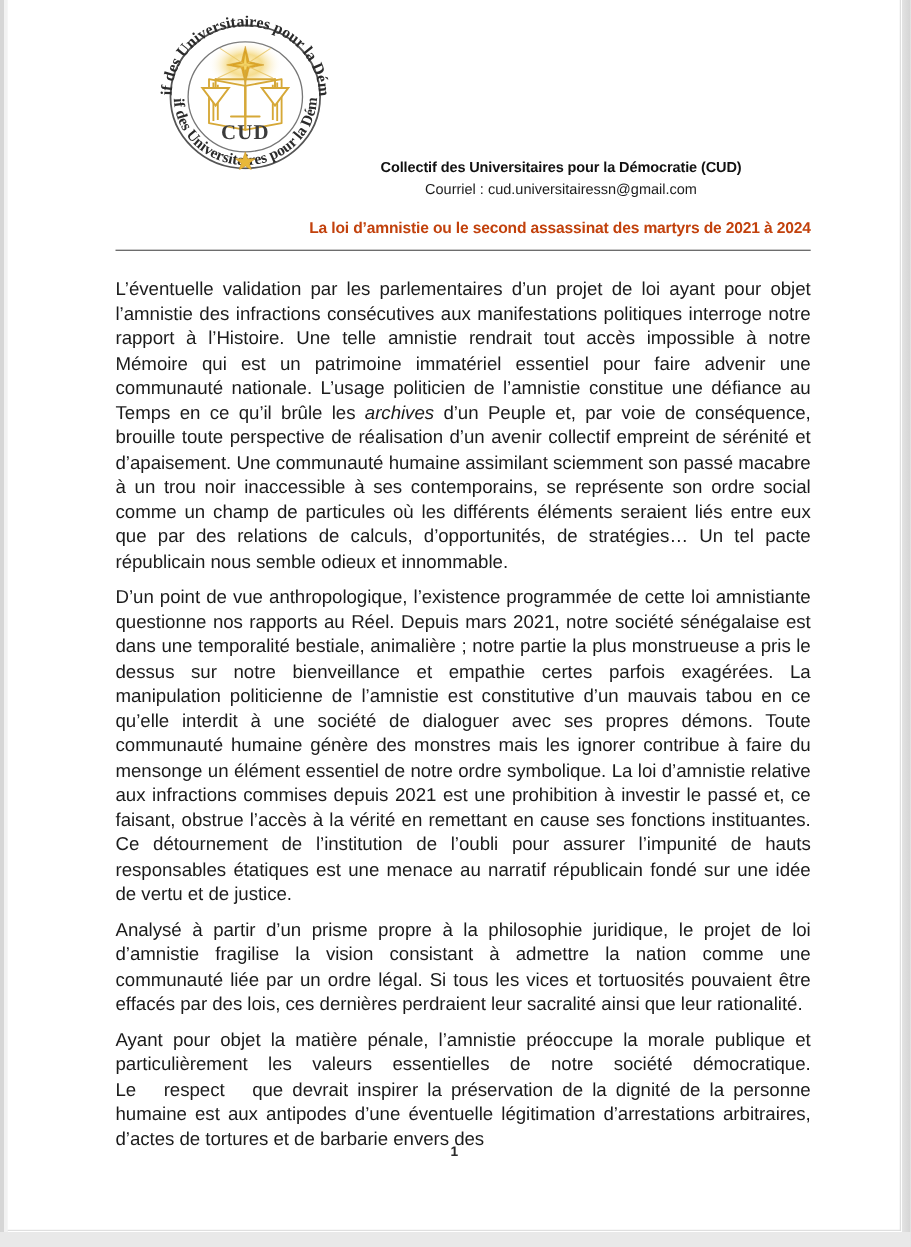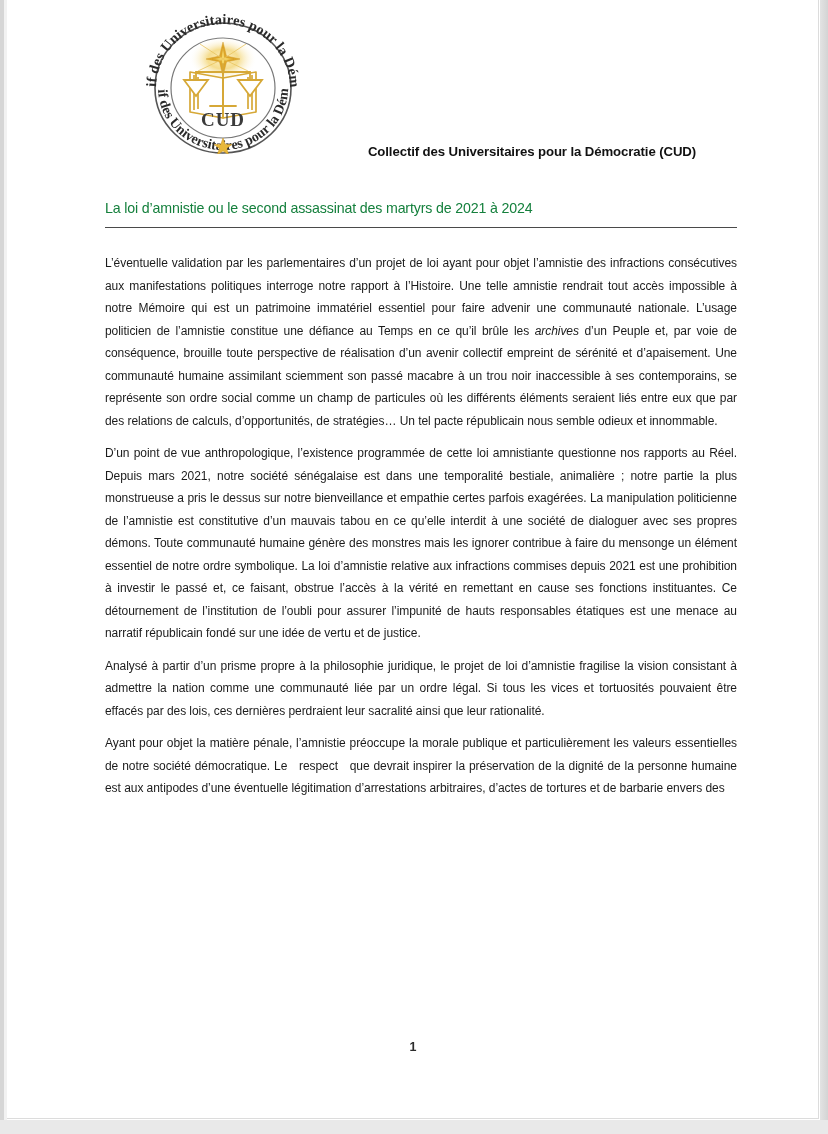--- a/index.html
+++ b/index.html
@@ -63,21 +63,21 @@
     width: 190px;
     height: 140px;
   }
   .logo-svg {
     display: block;
     width: 190px;
     height: 140px;
   }
   .org-block {
     position: absolute;
-    left: 310px;
+    left: 288px;
     top: 142px;
     width: 430px;
     text-align: center;
   }
   .org-name {
     font-size: 13.2px;
     font-weight: bold;
     color: #111111;
     letter-spacing: -0.1px;
     line-height: 1.45;
@@ -92,40 +92,40 @@
 
   
   .title-zone {
     position: absolute;
     left: 98px;
     top: 200px;
     width: 632px;
   }
   .doc-title {
     font-size: 14.2px;
-    font-weight: normal;
-    color: #15803d;
-    text-align: left;
+    font-weight: bold;
+    color: #c2410c;
+    text-align: right;
     letter-spacing: -0.15px;
     padding-bottom: 11px;
   }
   .title-rule {
     border-bottom: 1.2px solid #4a4a4a;
     width: 100%;
   }
 
   
   .body-zone {
     position: absolute;
     left: 98px;
     top: 252px;
     width: 632px;
   }
   .para {
-    font-size: 12px;
+    font-size: 17px;
     line-height: 22.5px;
     color: #1b1b1b;
     text-align: justify;
     text-justify: inter-word;
     margin: 0 0 10px 0;
     letter-spacing: -0.05px;
   }
   .para:last-child { margin-bottom: 16px; }
   .para em { font-style: italic; }
   .wide-gap { white-space: pre; }
@@ -211,20 +211,21 @@
               Collectif des Universitaires pour la Démocratie
             </textPath>
           </text>
 
           <polygon points="95,124 97.2,130.4 104,130.4 98.6,134.4 100.7,140.8 95,136.9 89.3,140.8 91.4,134.4 86,130.4 92.8,130.4" fill="#E8B83A" stroke="#C9901C" stroke-width="0.5"></polygon>
         </svg>
       </div>
 
       <div class="org-block">
         <div class="org-name">Collectif des Universitaires pour la Démocratie (CUD)</div>
+        <div class="org-email">Courriel : cud.universitairessn@gmail.com</div>
       </div>
     </div>
 
     <div class="title-zone">
       <div class="doc-title">La loi d’amnistie ou le second assassinat des martyrs de 2021 à 2024</div>
       <div class="title-rule"></div>
     </div>
 
     <div class="body-zone">
       <p class="para">L’éventuelle validation par les parlementaires d’un projet de loi ayant pour objet l’amnistie des infractions consécutives aux manifestations politiques interroge notre rapport à l’Histoire. Une telle amnistie rendrait tout accès impossible à notre Mémoire qui est un patrimoine immatériel essentiel pour faire advenir une communauté nationale. L’usage politicien de l’amnistie constitue une défiance au Temps en ce qu’il brûle les <em>archives</em> d’un Peuple et, par voie de conséquence, brouille toute perspective de réalisation d’un avenir collectif empreint de sérénité et d’apaisement. Une communauté humaine assimilant sciemment son passé macabre à un trou noir inaccessible à ses contemporains, se représente son ordre social comme un champ de particules où les différents éléments seraient liés entre eux que par des relations de calculs, d’opportunités, de stratégies… Un tel pacte républicain nous semble odieux et innommable.</p>

